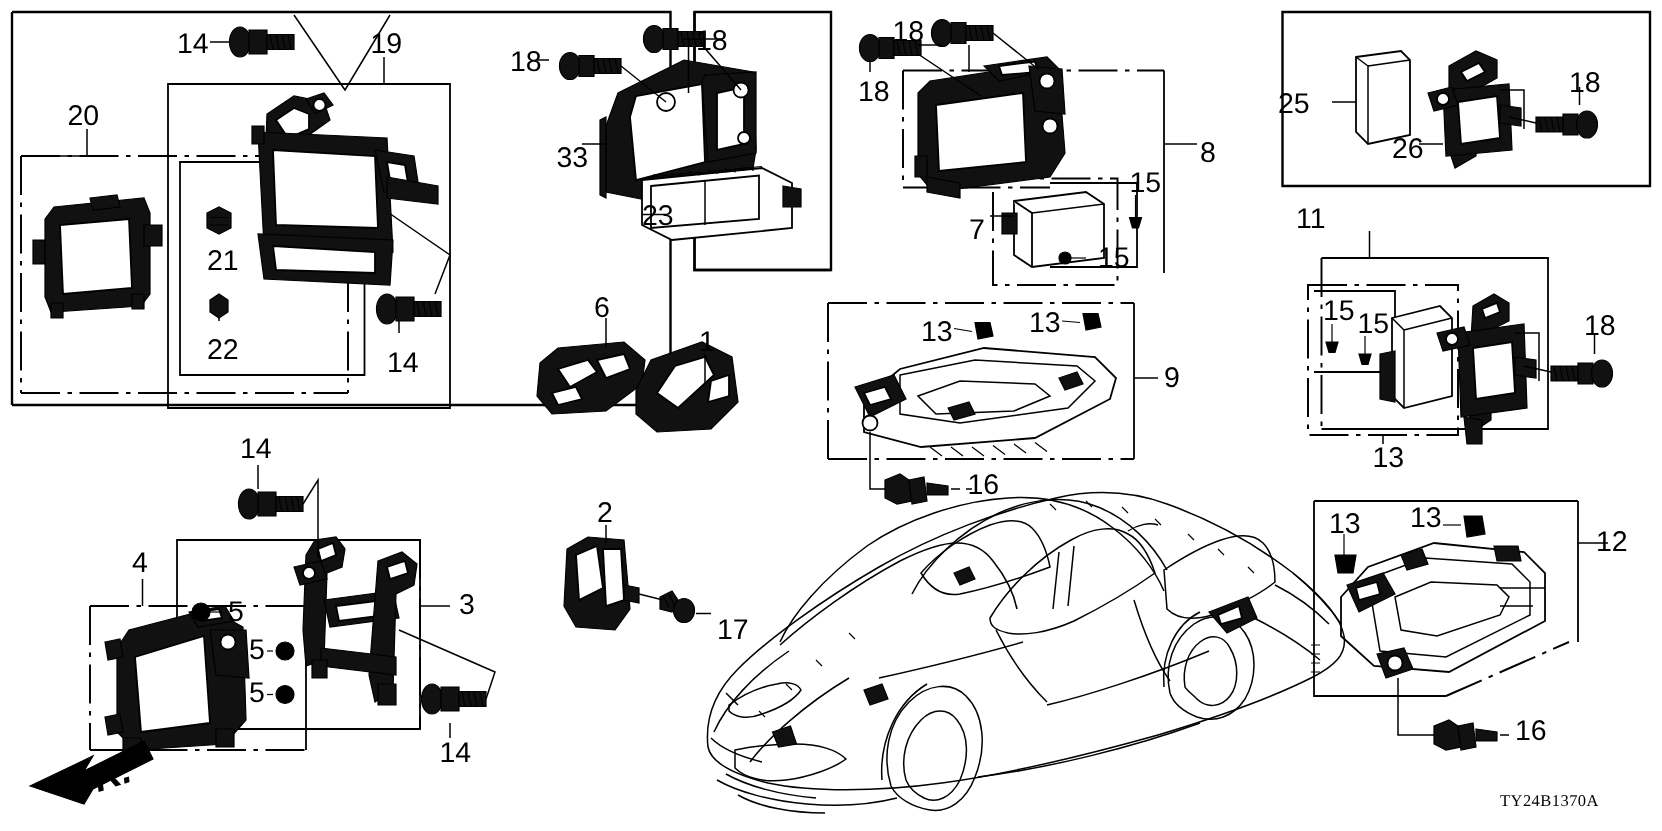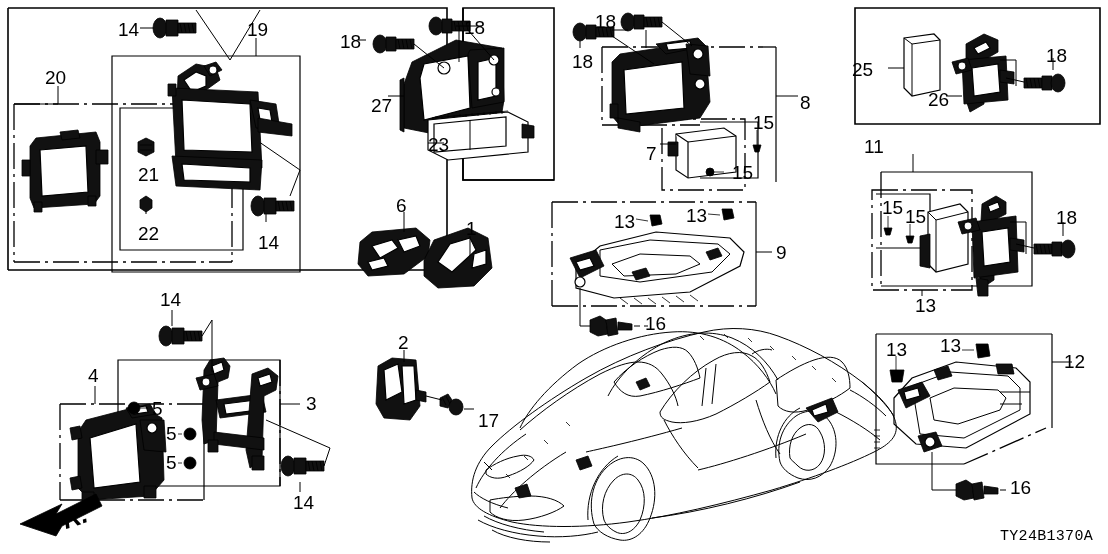--- a/index.html
+++ b/index.html
@@ -2,22 +2,22 @@
 <html><head>
 <meta charset="utf-8">
 <style>
   html,body{margin:0;padding:0;background:#ffffff;}
   body{width:1108px;height:554px;position:relative;overflow:hidden;
        font-family:"Liberation Sans",sans-serif;color:#000;}
   #stage{position:absolute;left:0;top:0;width:1108px;height:554px;}
   #stage svg{position:absolute;left:0;top:0;}
   .lbl{position:absolute;font-size:19px;font-weight:400;line-height:1;
        font-family:"Liberation Sans",sans-serif;color:#000;white-space:nowrap;}
-  .diagid{position:absolute;font-size:15px;letter-spacing:.3px;
-          font-family:Liberation Mono, monospace;color:#000;white-space:nowrap;}
+  .diagid{position:absolute;font-size:11px;letter-spacing:.3px;
+          font-family:Liberation Serif, serif;color:#000;white-space:nowrap;}
   .frtxt{position:absolute;font-size:25px;font-weight:bold;font-style:italic;
          font-family:"Liberation Sans",sans-serif;color:#000;
          transform:rotate(-18deg);transform-origin:left top;white-space:nowrap;}
 </style>
 </head>
 <body>
 
 <div id="stage">
 
 <svg width="1108" height="554" viewBox="0 0 1108 554">
@@ -537,21 +537,21 @@
 <div class="lbl" style="left:118px;top:20px;">14</div>
 <div class="lbl" style="left:247px;top:20px;">19</div>
 <div class="lbl" style="left:340px;top:32px;">18</div>
 <div class="lbl" style="left:464px;top:18px;">18</div>
 <div class="lbl" style="left:572px;top:52px;">18</div>
 <div class="lbl" style="left:595px;top:12px;">18</div>
 <div class="lbl" style="left:852px;top:60px;">25</div>
 <div class="lbl" style="left:928px;top:90px;">26</div>
 <div class="lbl" style="left:1046px;top:46px;">18</div>
 <div class="lbl" style="left:45px;top:68px;">20</div>
-<div class="lbl" style="left:371px;top:96px;">27</div>
+<div class="lbl" style="left:371px;top:96px;">33</div>
 <div class="lbl" style="left:800px;top:93px;">8</div>
 <div class="lbl" style="left:138px;top:165px;">21</div>
 <div class="lbl" style="left:428px;top:135px;">23</div>
 <div class="lbl" style="left:646px;top:144px;">7</div>
 <div class="lbl" style="left:753px;top:113px;">15</div>
 <div class="lbl" style="left:732px;top:163px;">15</div>
 <div class="lbl" style="left:864px;top:137px;">11</div>
 <div class="lbl" style="left:138px;top:224px;text-align:center;">22</div>
 <div class="lbl" style="left:258px;top:233px;">14</div>
 <div class="lbl" style="left:882px;top:198px;">15</div>

